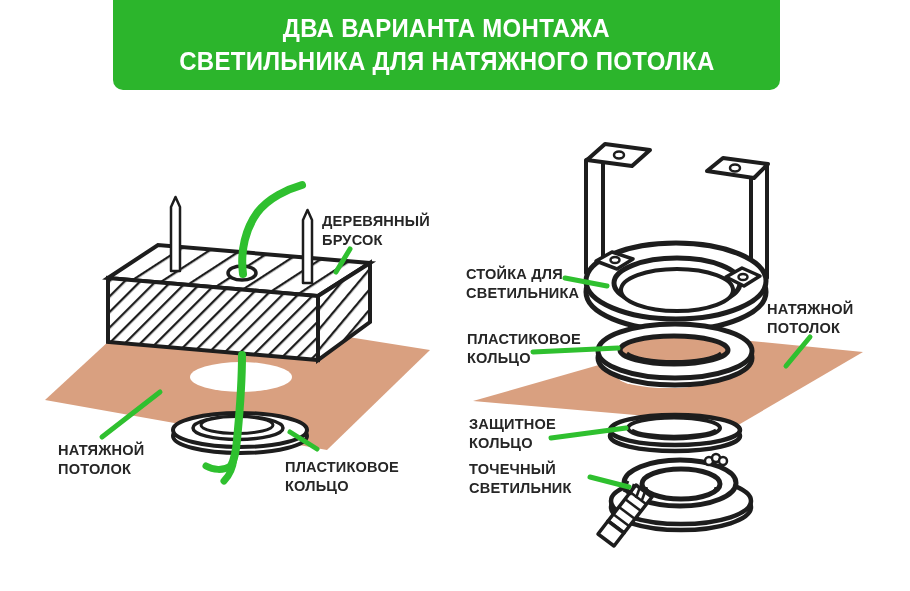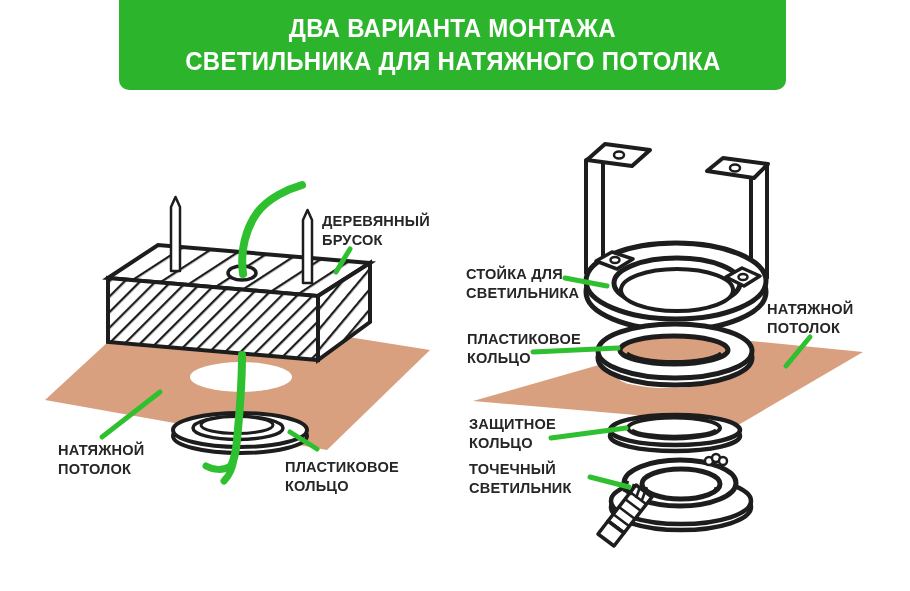--- a/index.html
+++ b/index.html
@@ -5,21 +5,21 @@
   :root{
     --banner-green:#2cb52c;
     --line-green:#2fc02f;
     --ceiling-tan:#d9a080;
     --ink:#1d1d1d;
     --label-ink:#262626;
   }
   html,body{margin:0;padding:0;background:#ffffff;}
   .stage{position:relative;width:910px;height:591px;background:#fff;overflow:hidden;
          font-family:"Liberation Sans",sans-serif;}
-  .banner{position:absolute;left:119px;top:0;width:667px;height:90px;
+  .banner{position:absolute;left:113px;top:0;width:667px;height:90px;
           background:var(--banner-green);border-radius:0 0 10px 10px;
           display:flex;flex-direction:column;justify-content:center;align-items:center;}
   .banner-line{font-weight:bold;font-size:25px;line-height:33px;color:#ffffff;
           transform:scaleX(.96);letter-spacing:.3px;white-space:nowrap;}
   .label{position:absolute;font-weight:bold;font-size:15.5px;line-height:19px;
           color:var(--label-ink);transform:scaleX(.94);transform-origin:0 0;
           letter-spacing:.2px;white-space:nowrap;}
   svg{position:absolute;left:0;top:0;}
   .lw{fill:#ffffff;stroke:var(--ink);stroke-linejoin:round;}
   .nofill{fill:none;stroke:var(--ink);}

